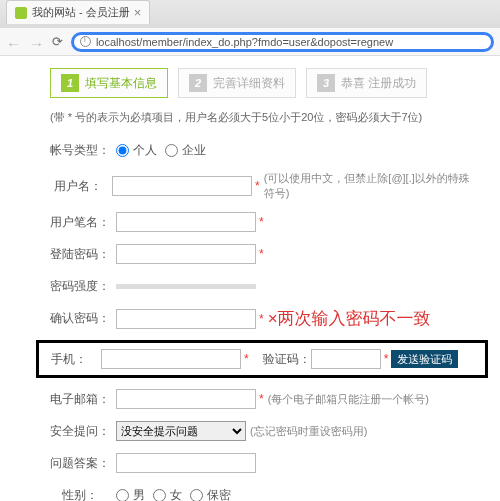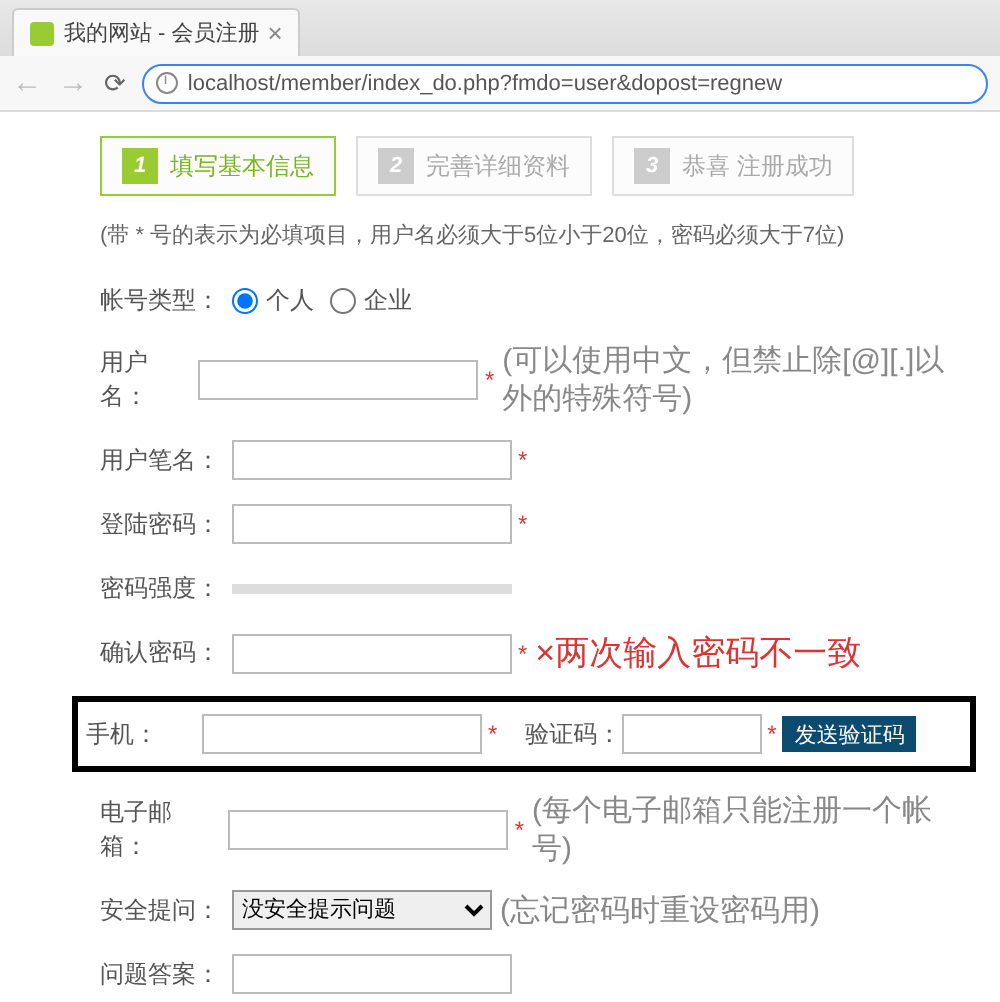--- a/index.html
+++ b/index.html
@@ -1,42 +1,42 @@
 <!DOCTYPE html>
 <html><head>
 <meta charset="utf-8">
 <style>
 *{box-sizing:border-box;margin:0;padding:0;font-family:"Microsoft YaHei",SimSun,Arial,sans-serif}
 body{background:#f5f5f5;font-size:12px;color:#555}
 .chrome{width:500px;height:501px;background:#fff;overflow:hidden;position:relative}
-.tabbar{height:28px;background:linear-gradient(#e8e8e8,#dcdcdc);display:flex;align-items:flex-end;padding-left:6px}
+.tabbar{height:28px;background:linear-gradient(#e8e8e8,#dcdcdc);display:flex;padding-left:6px}
 .tab{background:#f9f9f9;height:24px;min-width:130px;border-radius:3px 3px 0 0;display:flex;align-items:center;padding:0 8px;font-size:11px;color:#444;position:relative;border:1px solid #ccc;border-bottom:none}
 .tab .fav{width:12px;height:12px;background:#9c3;border-radius:2px;margin-right:5px}
 .tab .tx{flex:1;white-space:nowrap;overflow:hidden}
 .tab .cl{color:#888;font-size:13px;margin-left:4px;cursor:pointer}
 .addr{height:28px;border-bottom:1px solid #ddd;display:flex;align-items:center;padding:0 6px;gap:8px;background:#f7f7f7}
 .nav-ar{color:#bbb;font-size:15px}
 .reload{color:#666;font-size:13px}
-.url{flex:1;height:20px;border:1px solid #3b82f6;border-radius:10px;display:flex;align-items:center;padding:0 6px;font-size:11px;color:#555;background:#fff}
+.url{flex:1;height:20px;border:3px solid #3b82f6;border-radius:10px;display:flex;align-items:center;padding:0 6px;font-size:11px;color:#555;background:#fff}
 .url .ic{width:11px;height:11px;border:1px solid #888;border-radius:50%;margin-right:5px;position:relative}
 .url .ic::after{content:"i";position:absolute;left:3px;top:-2px;font-size:8px;color:#888}
 .content{padding:12px 20px 0 50px}
 .steps{display:flex;gap:10px;margin-bottom:12px}
 .step{border:1px solid #ddd;height:30px;display:flex;align-items:center;padding:0 10px;font-size:12px;color:#aaa;background:#fcfcfc}
 .step.on{border-color:#9c3;color:#7ab51d}
 .badge{width:18px;height:18px;background:#ccc;color:#fff;font-size:11px;display:flex;align-items:center;justify-content:center;margin-right:6px;font-style:italic;font-weight:bold}
 .step.on .badge{background:#9c3}
 .note{font-size:11px;color:#666;margin-bottom:14px}
 .row{display:flex;align-items:center;margin-bottom:10px;min-height:22px}
-.lab{width:60px;text-align:left;font-size:12px;color:#555;margin-right:6px}
+.lab{width:60px;text-align:center;font-size:12px;color:#555;margin-right:6px}
 .tin{height:20px;border:1px solid #bbb;padding:0 3px;font-size:11px}
 .w140{width:140px}
 .w70{width:70px}
 .star{color:#e33;margin-left:3px}
-.hint{font-size:15px;color:#888;margin-left:4px}
+.hint{font-size:11px;color:#888;margin-left:4px}
 .green{color:#5a9e2f}
 .err{color:#d33;font-size:17px;margin-left:4px}
 .sel{height:20px;border:1px solid #999;font-size:11px;background:#efefef}
 .redbox{border:3px solid #000000;padding:6px 4px;margin:2px -8px 10px -14px;display:flex;align-items:center}
 .sendbtn{background:#0c4a6e;color:#fff;border:none;font-size:11px;height:18px;padding:0 6px;margin-left:3px;cursor:pointer}
 .radio{display:flex;align-items:center;gap:4px;font-size:12px;margin-right:8px}
 .radio input{margin:0}
 </style>
 </head>
 <body>

